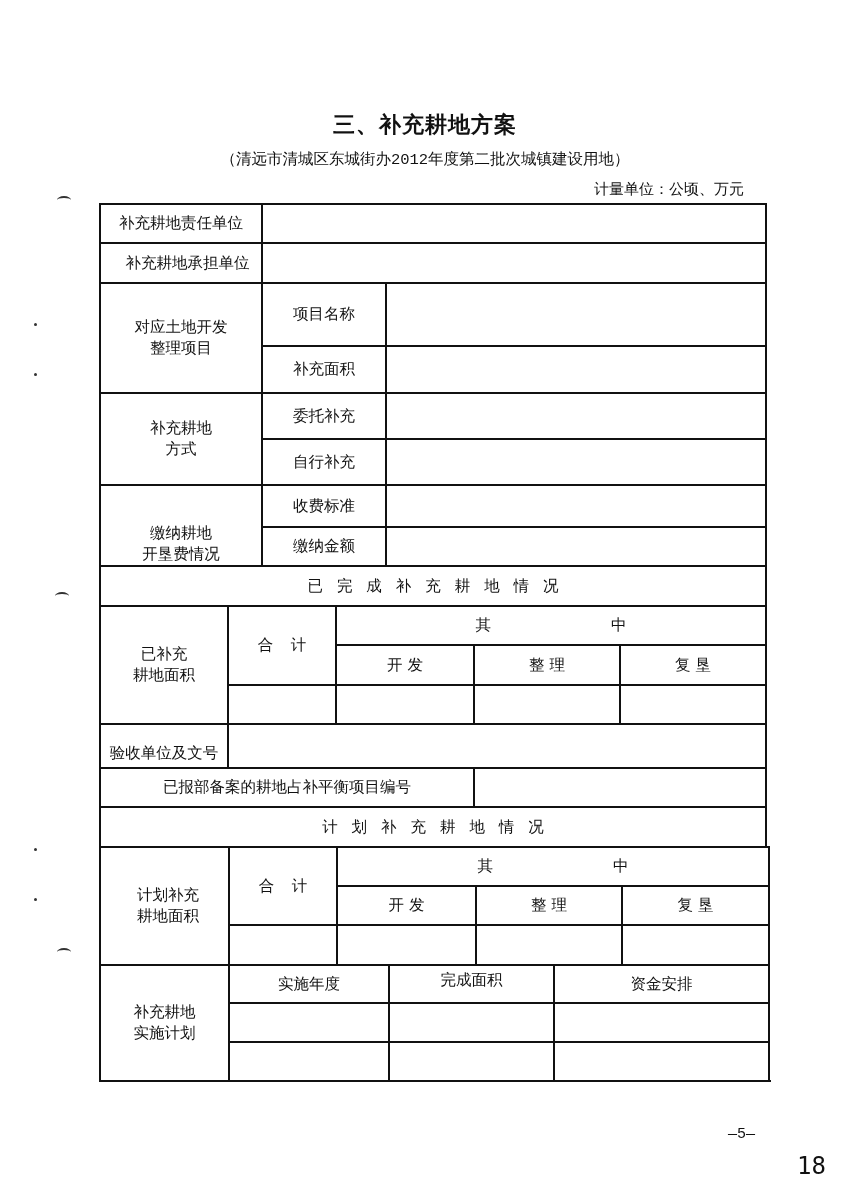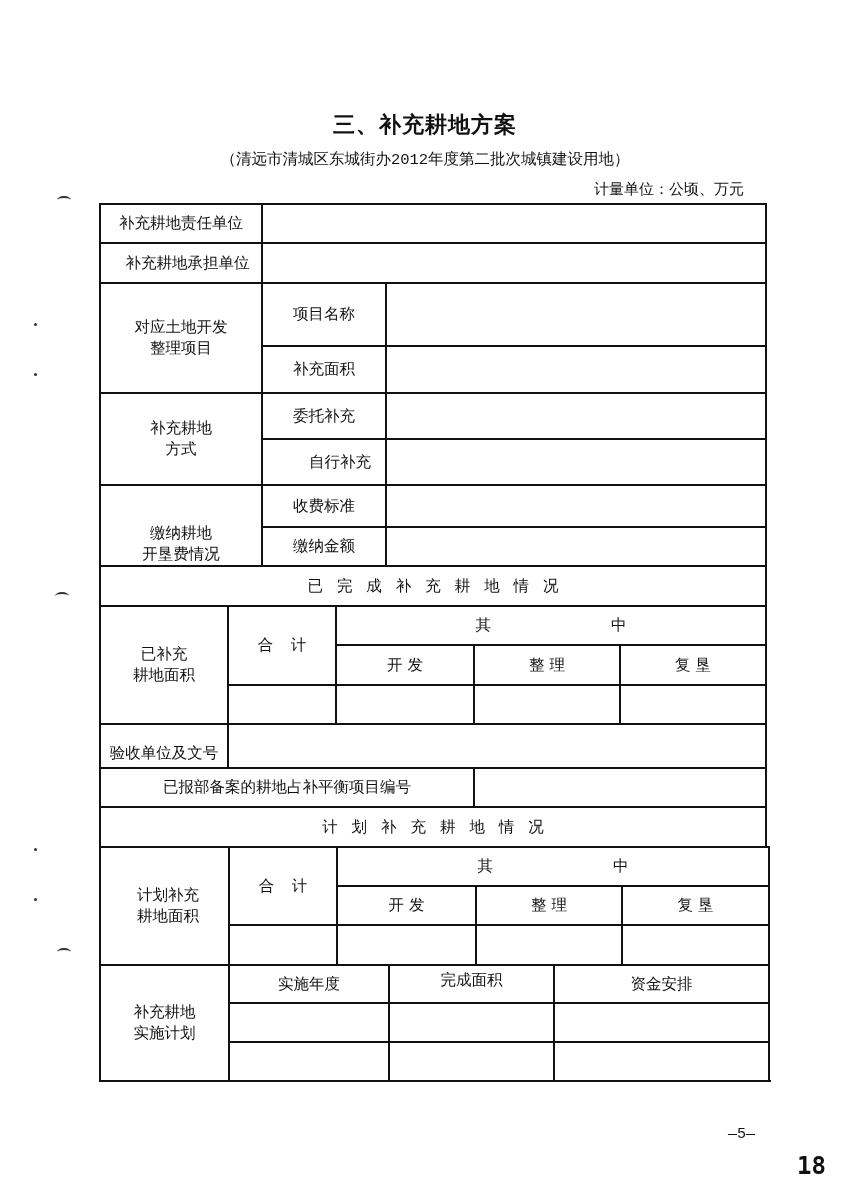--- a/index.html
+++ b/index.html
@@ -10,21 +10,21 @@
   .subtitle { left:0; width:850px; top:149px; text-align:center; font-size:15.5px; }
   .unit { right:106px; top:180px; font-size:15px; }
   .cell { position:absolute; box-sizing:border-box; display:flex; align-items:center; justify-content:center;
           text-align:center; font-size:15.5px; line-height:21px; }
   .hl { position:absolute; background:#111; height:2px; }
   .vl { position:absolute; background:#111; width:2px; }
   .spaced { letter-spacing:0.9em; padding-left:0.9em; }
   .spaced2 { letter-spacing:0.4em; padding-left:0.4em; }
   .gap { display:inline-block; width:60px; }
   .pageno { left:728px; top:1126px; font-size:15px; }
-  .stamp { left:797px; top:1152px; font-size:24px; font-family:"DejaVu Sans Mono", monospace; font-weight:bold; }
+  .stamp { left:797px; top:1152px; font-size:24px; font-family:"DejaVu Sans Mono", monospace; font-weight:normal; }
   .mark { position:absolute; width:14px; height:6px; border-top:2px solid #333; border-radius:50% 50% 0 0; }
   .dot { position:absolute; width:3px; height:3px; background:#333; border-radius:50%; }
 </style>
 </head>
 <body>
 
 <div class="abs title">三、补充耕地方案</div>
 <div class="abs subtitle">（清远市清城区东城街办2012年度第二批次城镇建设用地）</div>
 <div class="abs unit">计量单位：公顷、万元</div>
 
@@ -93,21 +93,21 @@
   <div class="cell" style="left:387px;top:284px;width:378px;height:61px;"></div>
   <div class="cell" style="left:263px;top:347px;width:122px;height:45px;">补充面积</div>
   <div class="cell" style="left:387px;top:347px;width:378px;height:45px;"></div>
 
   <div class="cell" style="left:101px;top:394px;width:160px;height:90px;flex-direction:column;">
     <span>补充耕地</span>
     <span>方式</span>
   </div>
   <div class="cell" style="left:263px;top:394px;width:122px;height:44px;">委托补充</div>
   <div class="cell" style="left:387px;top:394px;width:378px;height:44px;"></div>
-  <div class="cell" style="left:263px;top:440px;width:122px;height:44px;margin-left:16px;">自行补充</div>
+  <div class="cell" style="left:263px;top:440px;width:122px;height:44px;">自行补充</div>
   <div class="cell" style="left:387px;top:440px;width:378px;height:44px;"></div>
 
   <div class="cell" style="left:101px;top:486px;width:160px;height:79px;flex-direction:column;justify-content:flex-end;">
     <span>缴纳耕地</span>
     <span>开垦费情况</span>
   </div>
   <div class="cell" style="left:263px;top:486px;width:122px;height:40px;">收费标准</div>
   <div class="cell" style="left:387px;top:486px;width:378px;height:40px;"></div>
   <div class="cell" style="left:263px;top:528px;width:122px;height:37px;">缴纳金额</div>
   <div class="cell" style="left:387px;top:528px;width:378px;height:37px;"></div>

